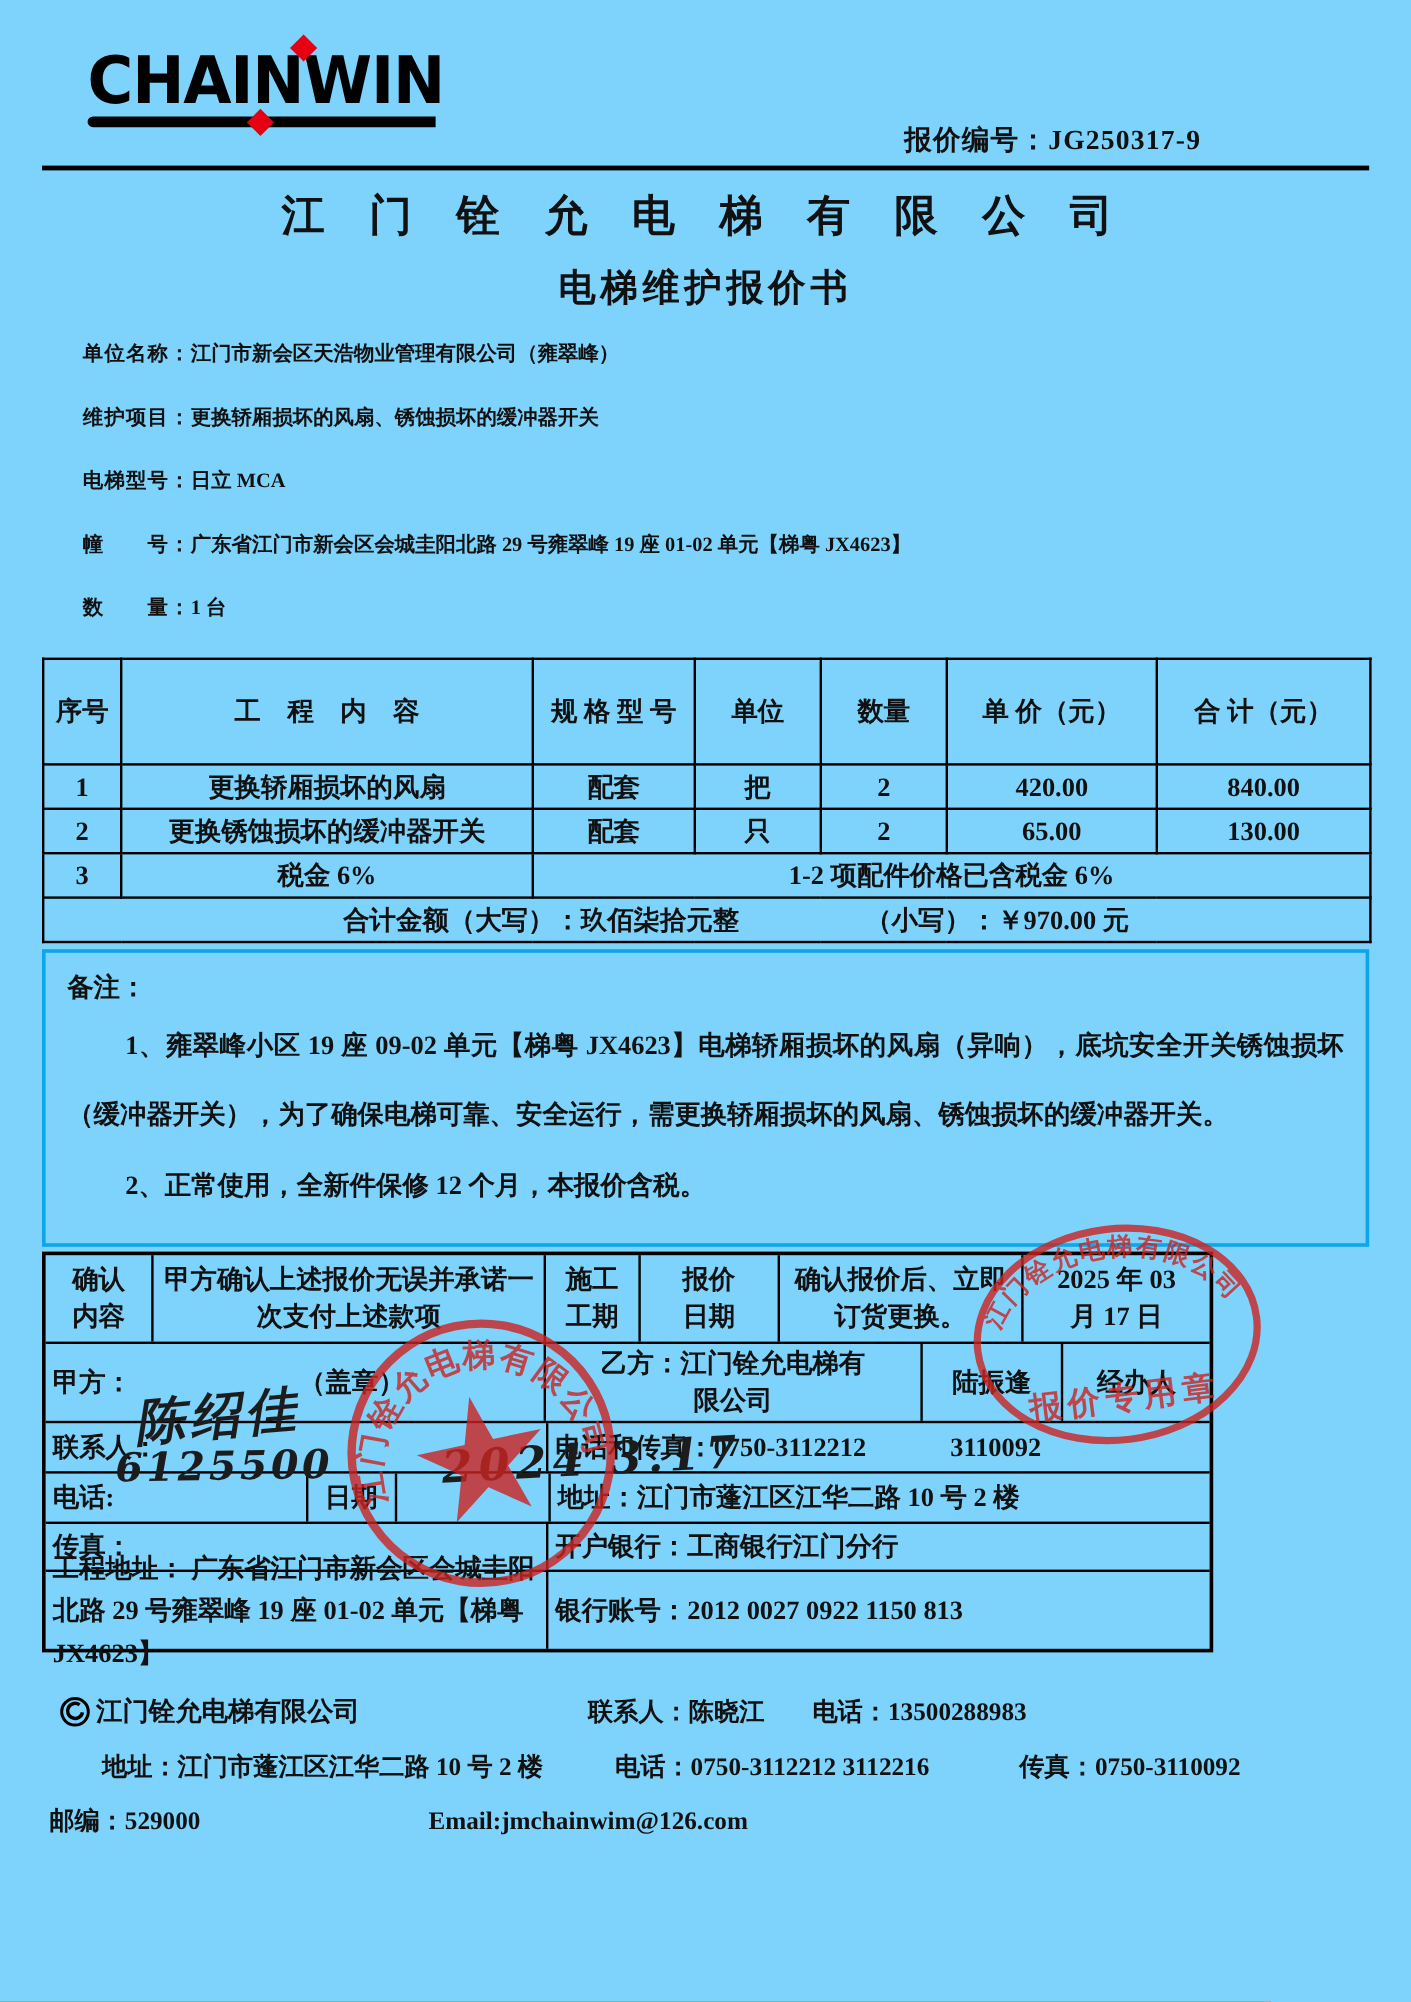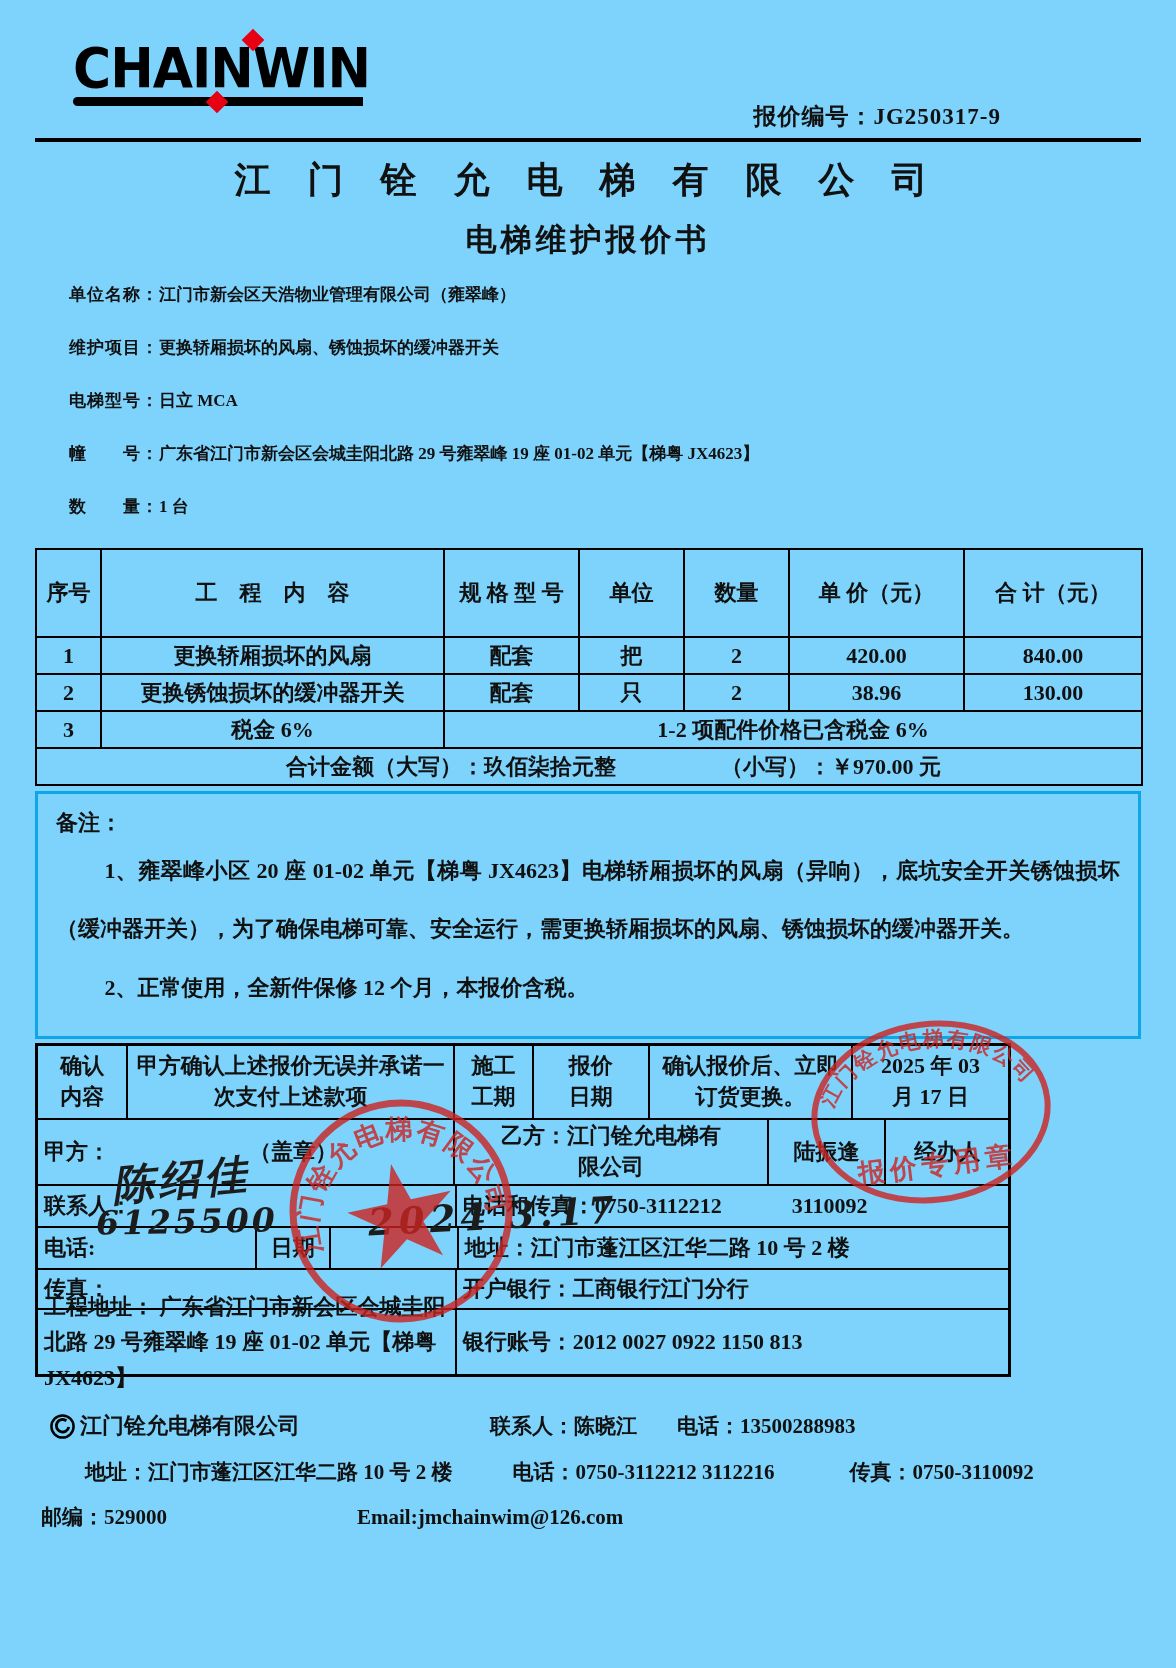--- a/index.html
+++ b/index.html
@@ -167,42 +167,42 @@
       <td>2</td>
       <td>420.00</td>
       <td>840.00</td>
     </tr>
     <tr>
       <td>2</td>
       <td>更换锈蚀损坏的缓冲器开关</td>
       <td>配套</td>
       <td>只</td>
       <td>2</td>
-      <td>38.96</td>
+      <td>65.00</td>
       <td>130.00</td>
     </tr>
     <tr>
       <td>3</td>
       <td>税金 6%</td>
       <td colspan="5">1-2 项配件价格已含税金 6%</td>
     </tr>
     <tr>
       <td colspan="7" class="totals-cell">
         <div class="totals-flex">
           <span class="totals-daxie">合计金额（大写）：玖佰柒拾元整</span>
           <span class="totals-xiaoxie">（小写）：￥970.00 元</span>
         </div>
       </td>
     </tr>
   </tbody>
     </table>
 
   <div class="remarks">
     <div class="r-label">备注：</div>
-    <p>1、雍翠峰小区 20 座 01-02 单元【梯粤 JX4623】电梯轿厢损坏的风扇（异响），底坑安全开关锈蚀损坏（缓冲器开关），为了确保电梯可靠、安全运行，需更换轿厢损坏的风扇、锈蚀损坏的缓冲器开关。</p>
+    <p>1、雍翠峰小区 19 座 09-02 单元【梯粤 JX4623】电梯轿厢损坏的风扇（异响），底坑安全开关锈蚀损坏（缓冲器开关），为了确保电梯可靠、安全运行，需更换轿厢损坏的风扇、锈蚀损坏的缓冲器开关。</p>
     <p>2、正常使用，全新件保修 12 个月，本报价含税。</p>
   </div>
 
   <div class="ctable">
     <div class="crow r1">
       <div class="ccell" style="width:100px">
           <span class="narrow2">确认内容</span>
         </div>
       <div class="ccell" style="width:375px">
           <span class="wrapbox" style="max-width:340px">甲方确认上述报价无误并承诺一次支付上述款项</span>

